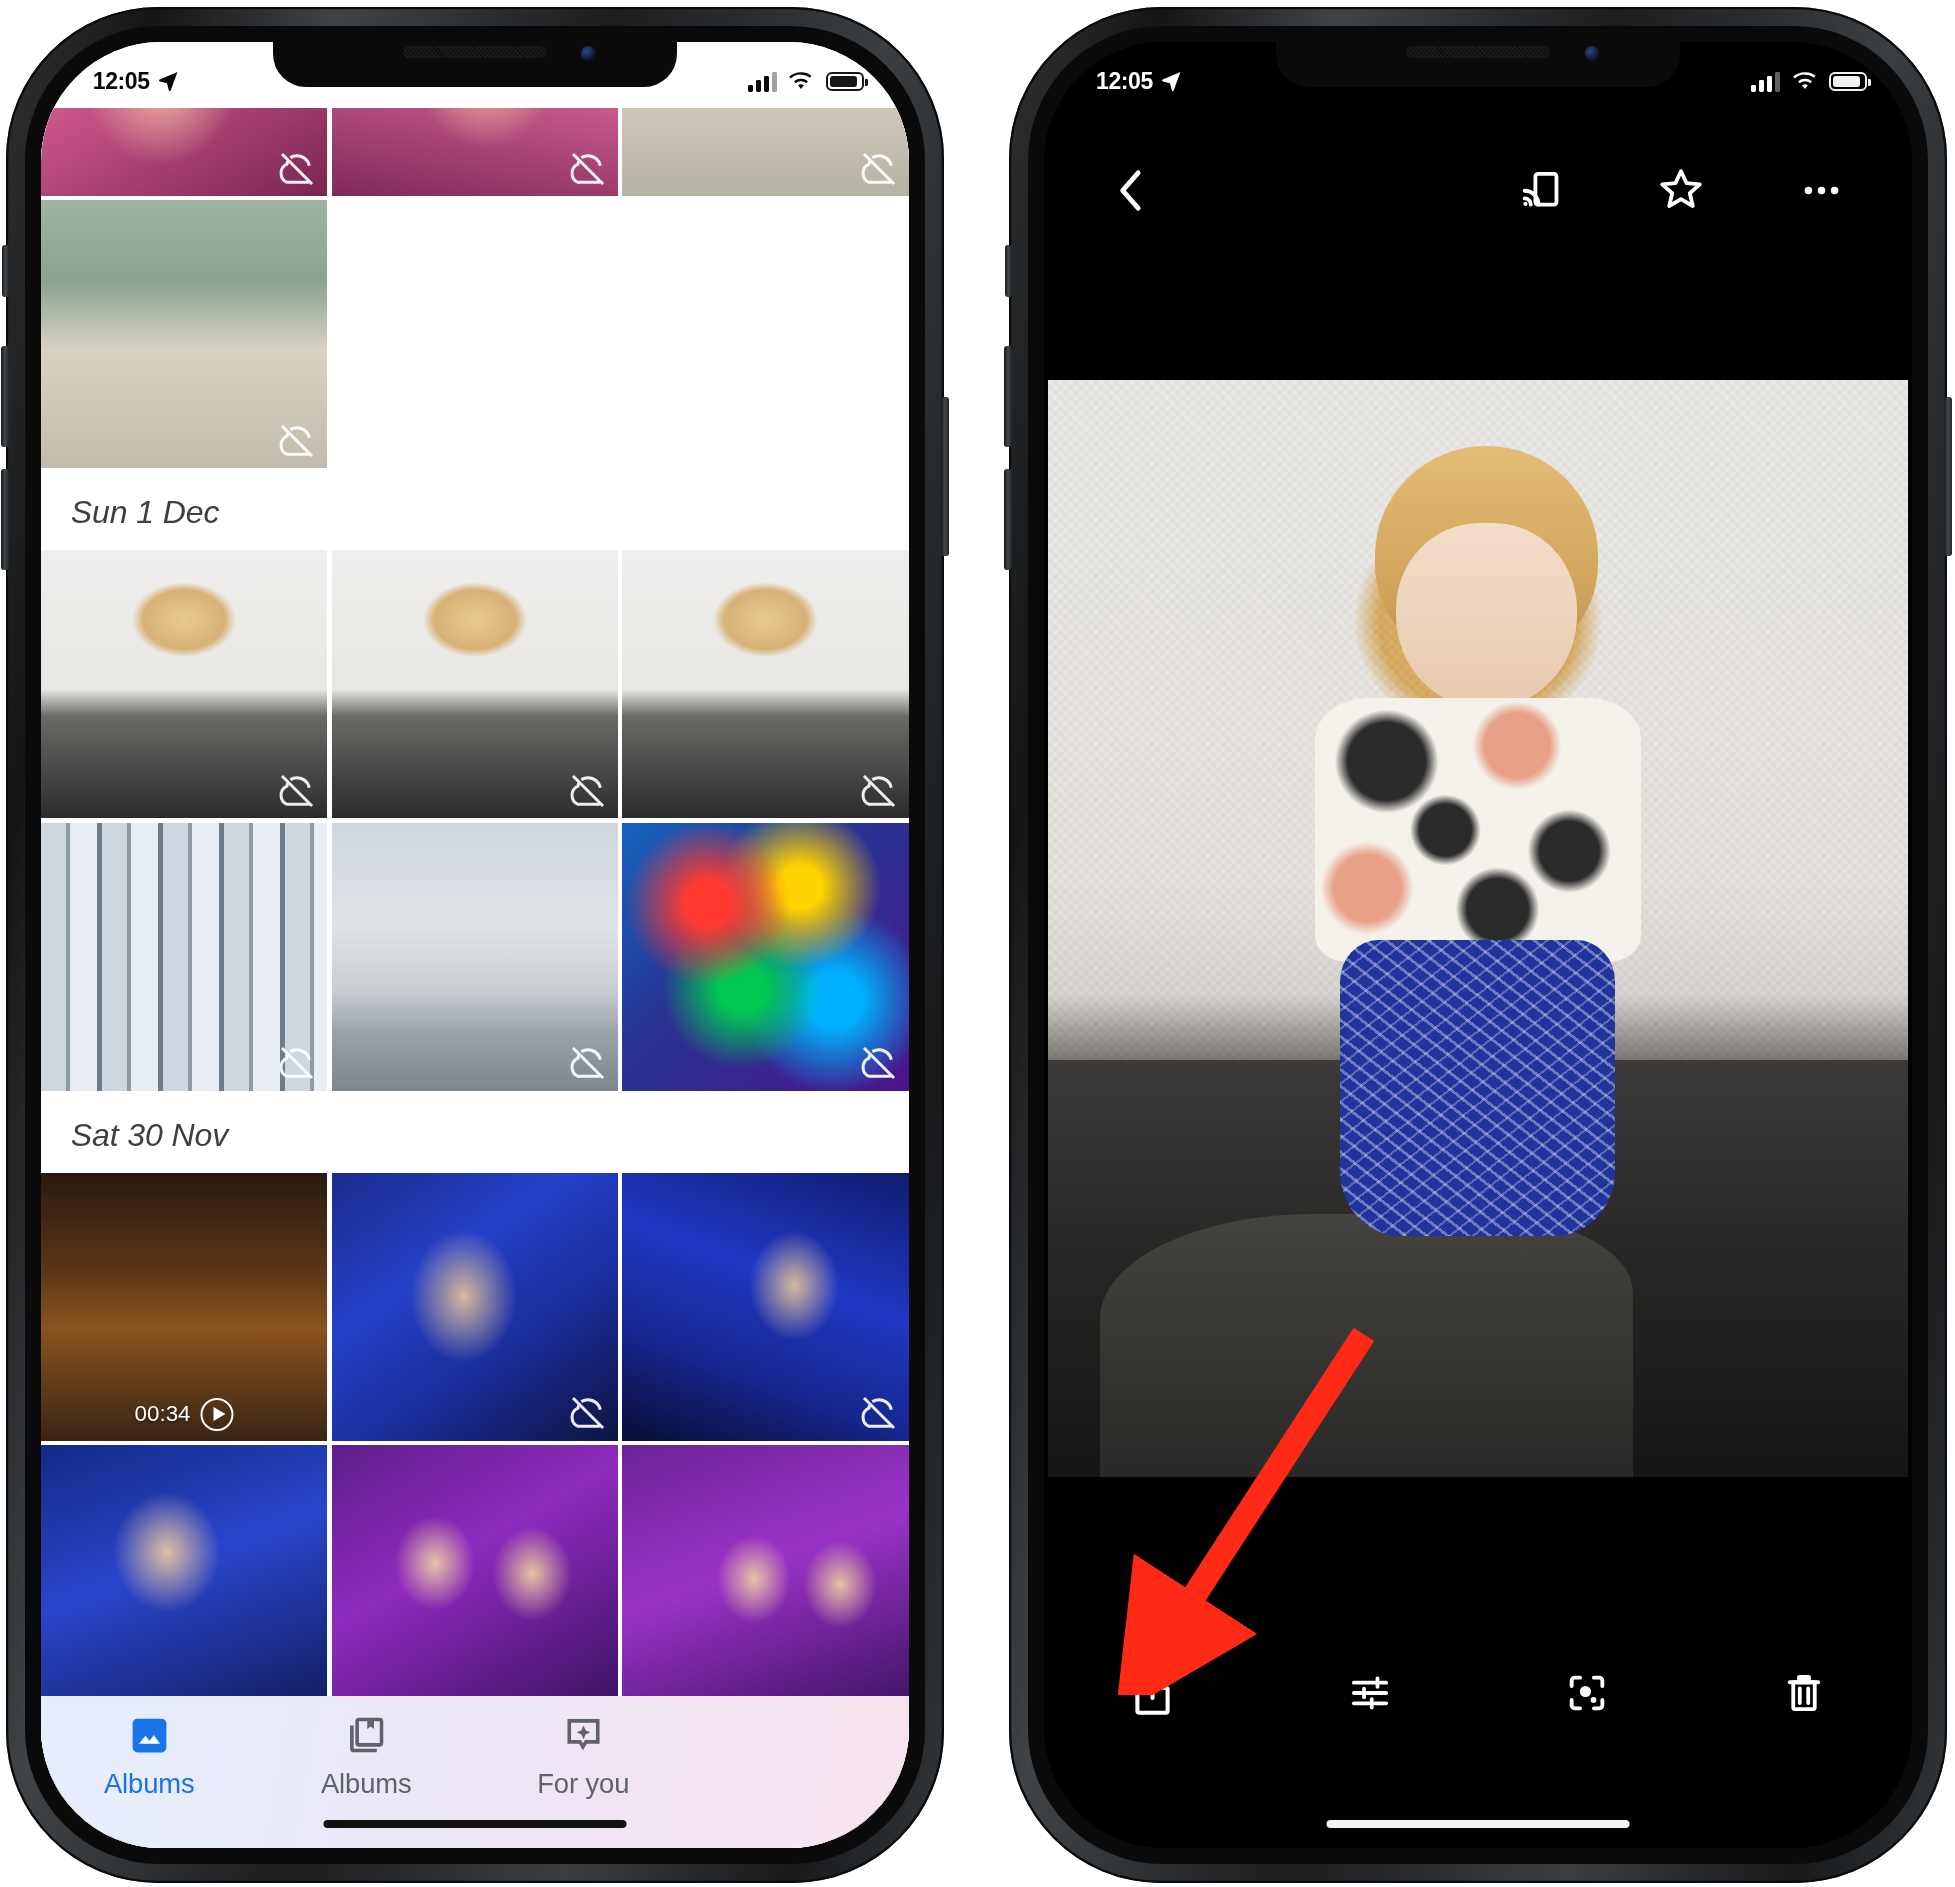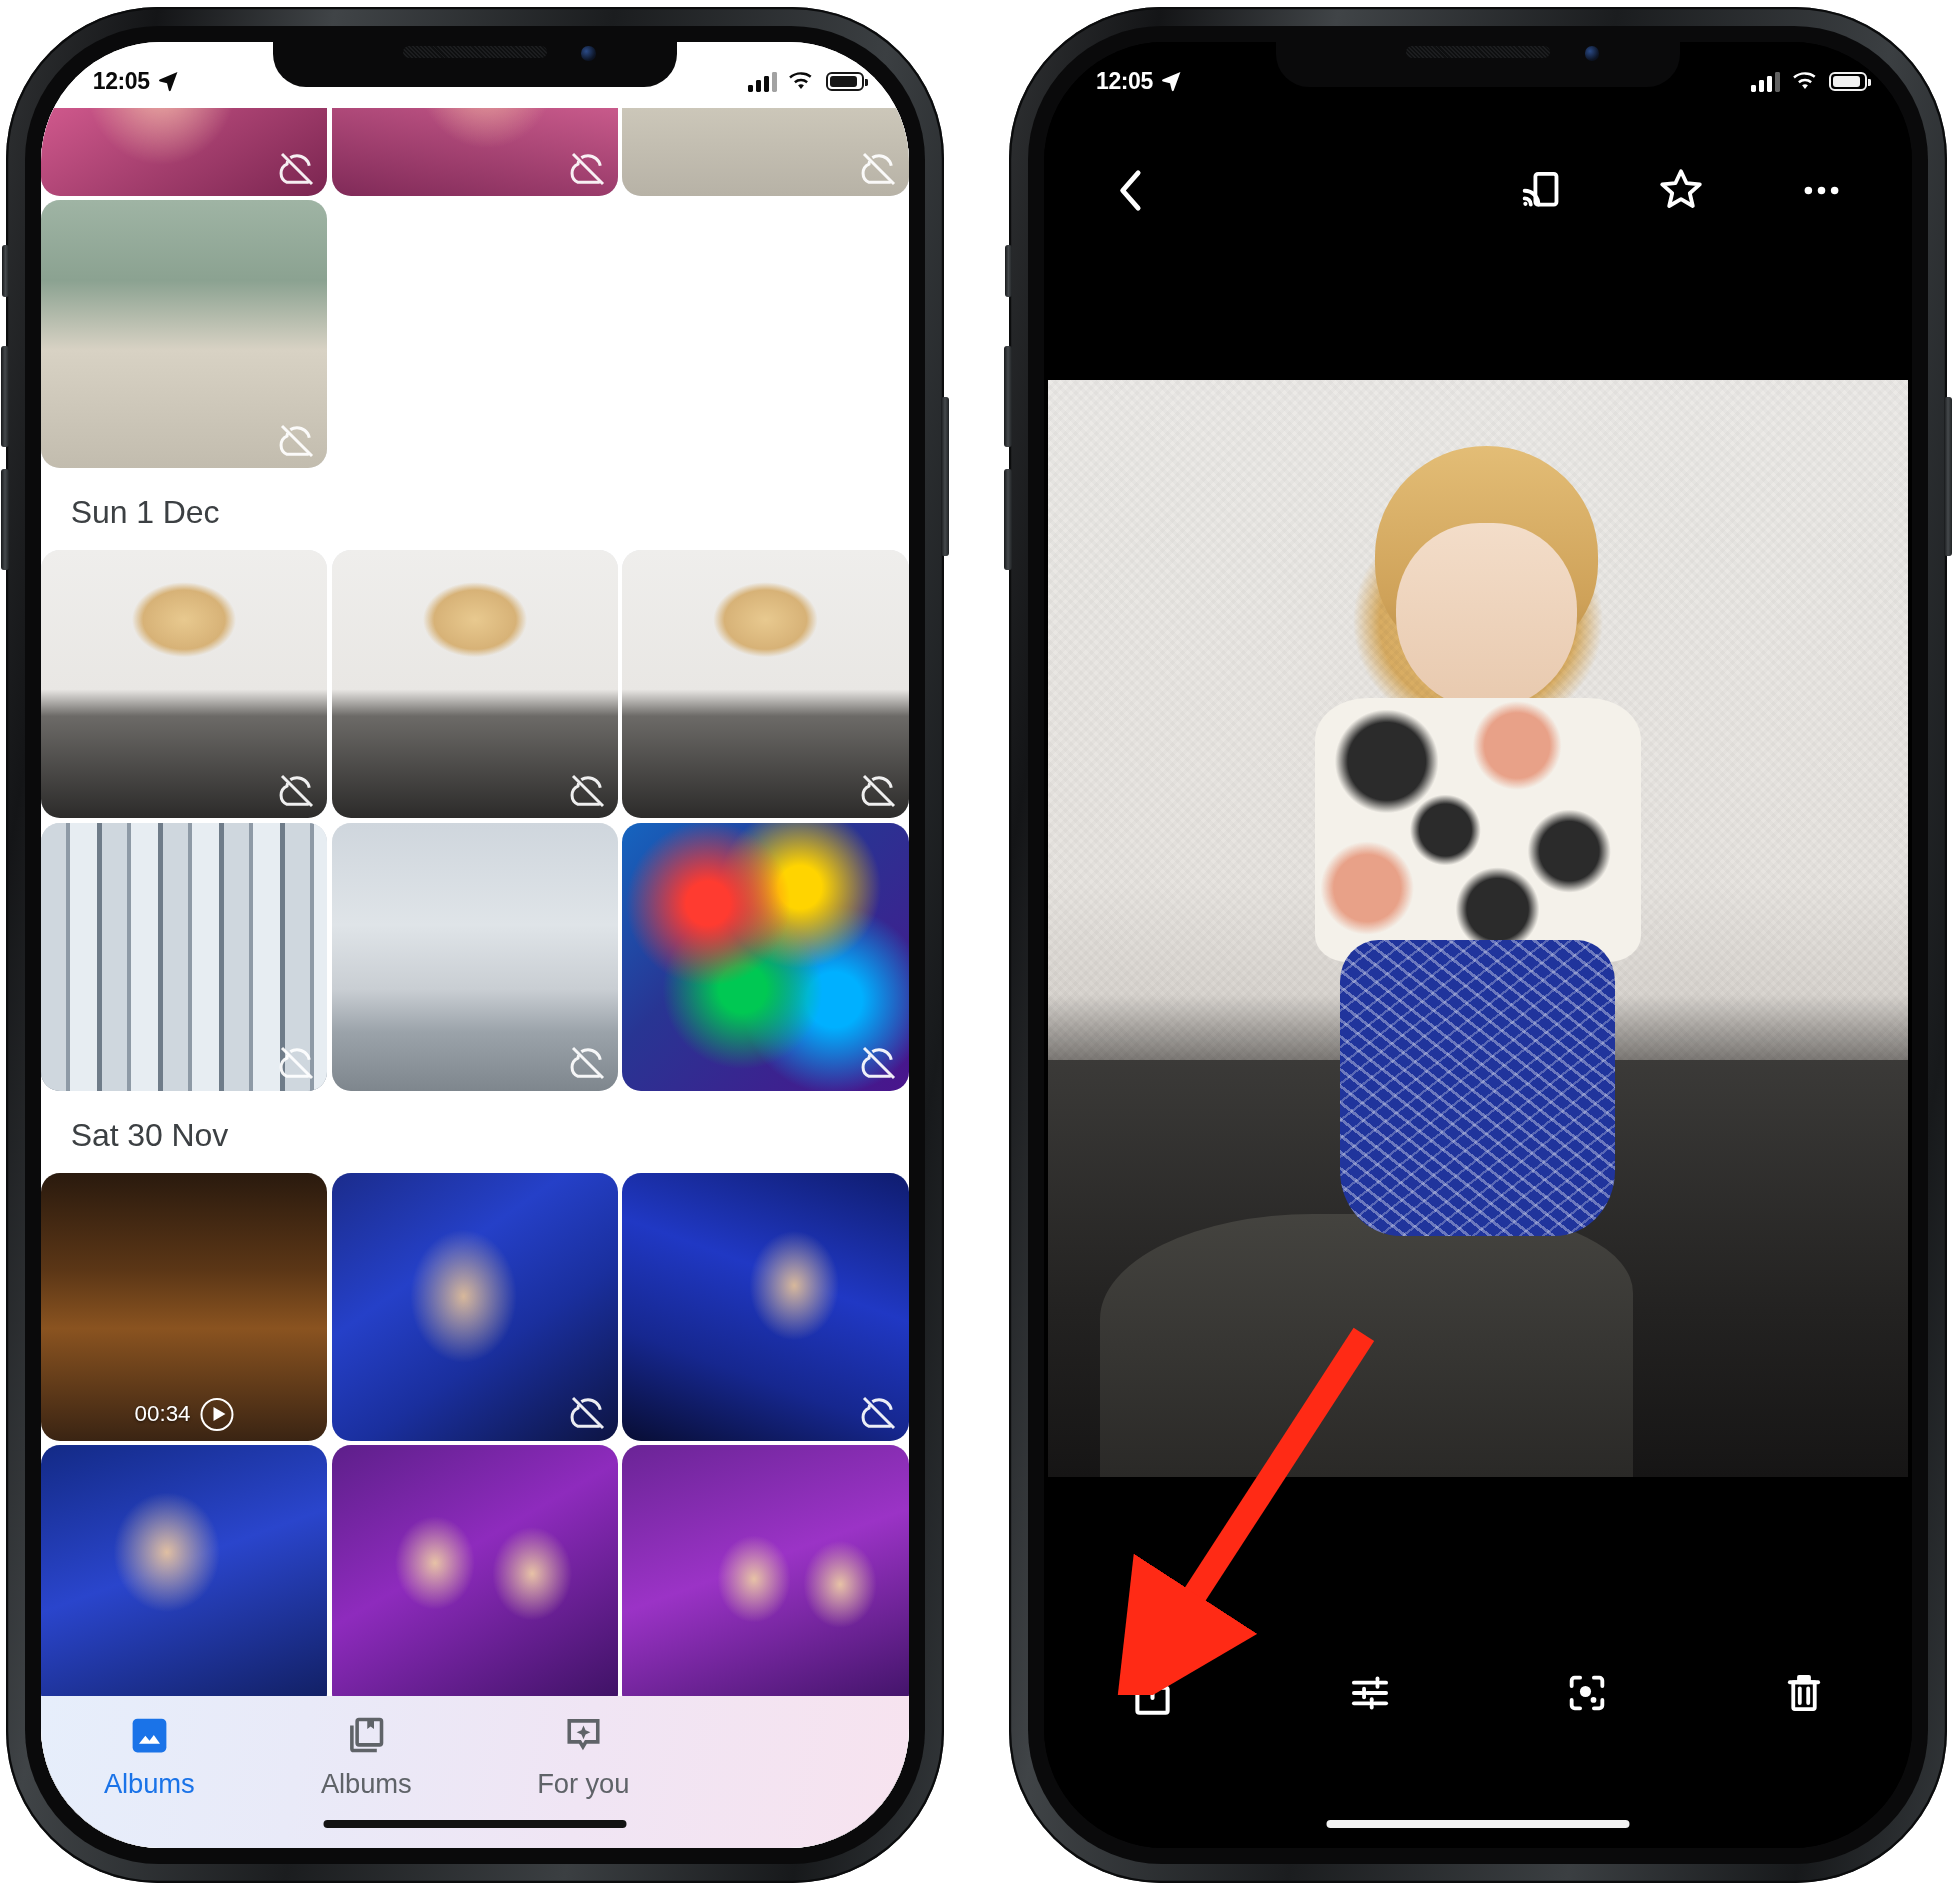--- a/index.html
+++ b/index.html
@@ -94,39 +94,40 @@
     width: 303px; height: 8px; border-radius: 4.3px; z-index: 40;
   }
   .home-ind.light { background: #121212; }
   .home-ind.dark  { background: #f3f3f3; }
 
   
   .gp-body { position:absolute; inset:0; background:#fff; display:flex; flex-direction:column; }
   .grid-scroll { position:absolute; top:66px; left:0; right:0; bottom:0; overflow:hidden; background:#fff; }
 
   .row { display: grid; grid-template-columns: 1fr 1fr 1fr; gap: 4.3px; margin-bottom: 4.3px; }
-  .cell { position: relative; height: 268px; overflow: hidden; background:#e8eaed;border-radius:19px; }
+  .cell { position: relative; height: 268px; overflow: hidden; background:#e8eaed; }
   .cell.blank { background:#fff; }
   .cell .ph { position:absolute; inset:0; }
 
   .cloud-off { position:absolute; right: 10px; bottom: 7.2px; width: 40px; height: 40px; opacity:.92; }
   .vid-badge {
     position:absolute; left: 50%; transform: translateX(-50%); bottom: 10px;
     display:flex; align-items:center; gap: 10px; color:#fff;
     font-size: 22.4px; font-weight: 500; text-shadow: 0 0.7px 2.9px rgba(0,0,0,.6);
   }
   .play-ring { width: 33px; height: 33px; border: 2.9px solid #fff; border-radius: 50%; position: relative; }
   .play-ring:after {
     content:''; position:absolute; left: 10.8px; top: 7.2px;
     border-left: 12.3px solid #fff; border-top: 7.2px solid transparent; border-bottom: 7.2px solid transparent;
   }
 
   .date-head {
     padding: 21.6px 0 19px 30px; font-size: 32px; color: #3c4043; font-weight: 400; letter-spacing: -0.1px;
     background: #fff;
+    font-style: italic;
   }
 
   
   .tabbar {
     position:absolute; left:0; right:0; bottom:0; height: 152px; z-index: 35;
     background: linear-gradient(100deg, #e6eefb 0%, #e9eaf8 30%, #f0e5f4 62%, #f7e3ef 100%);
     display: grid; grid-template-columns: repeat(4,1fr); align-items: start;
     padding-top: 17.3px;
     backdrop-filter: blur(5.8px);
   }

